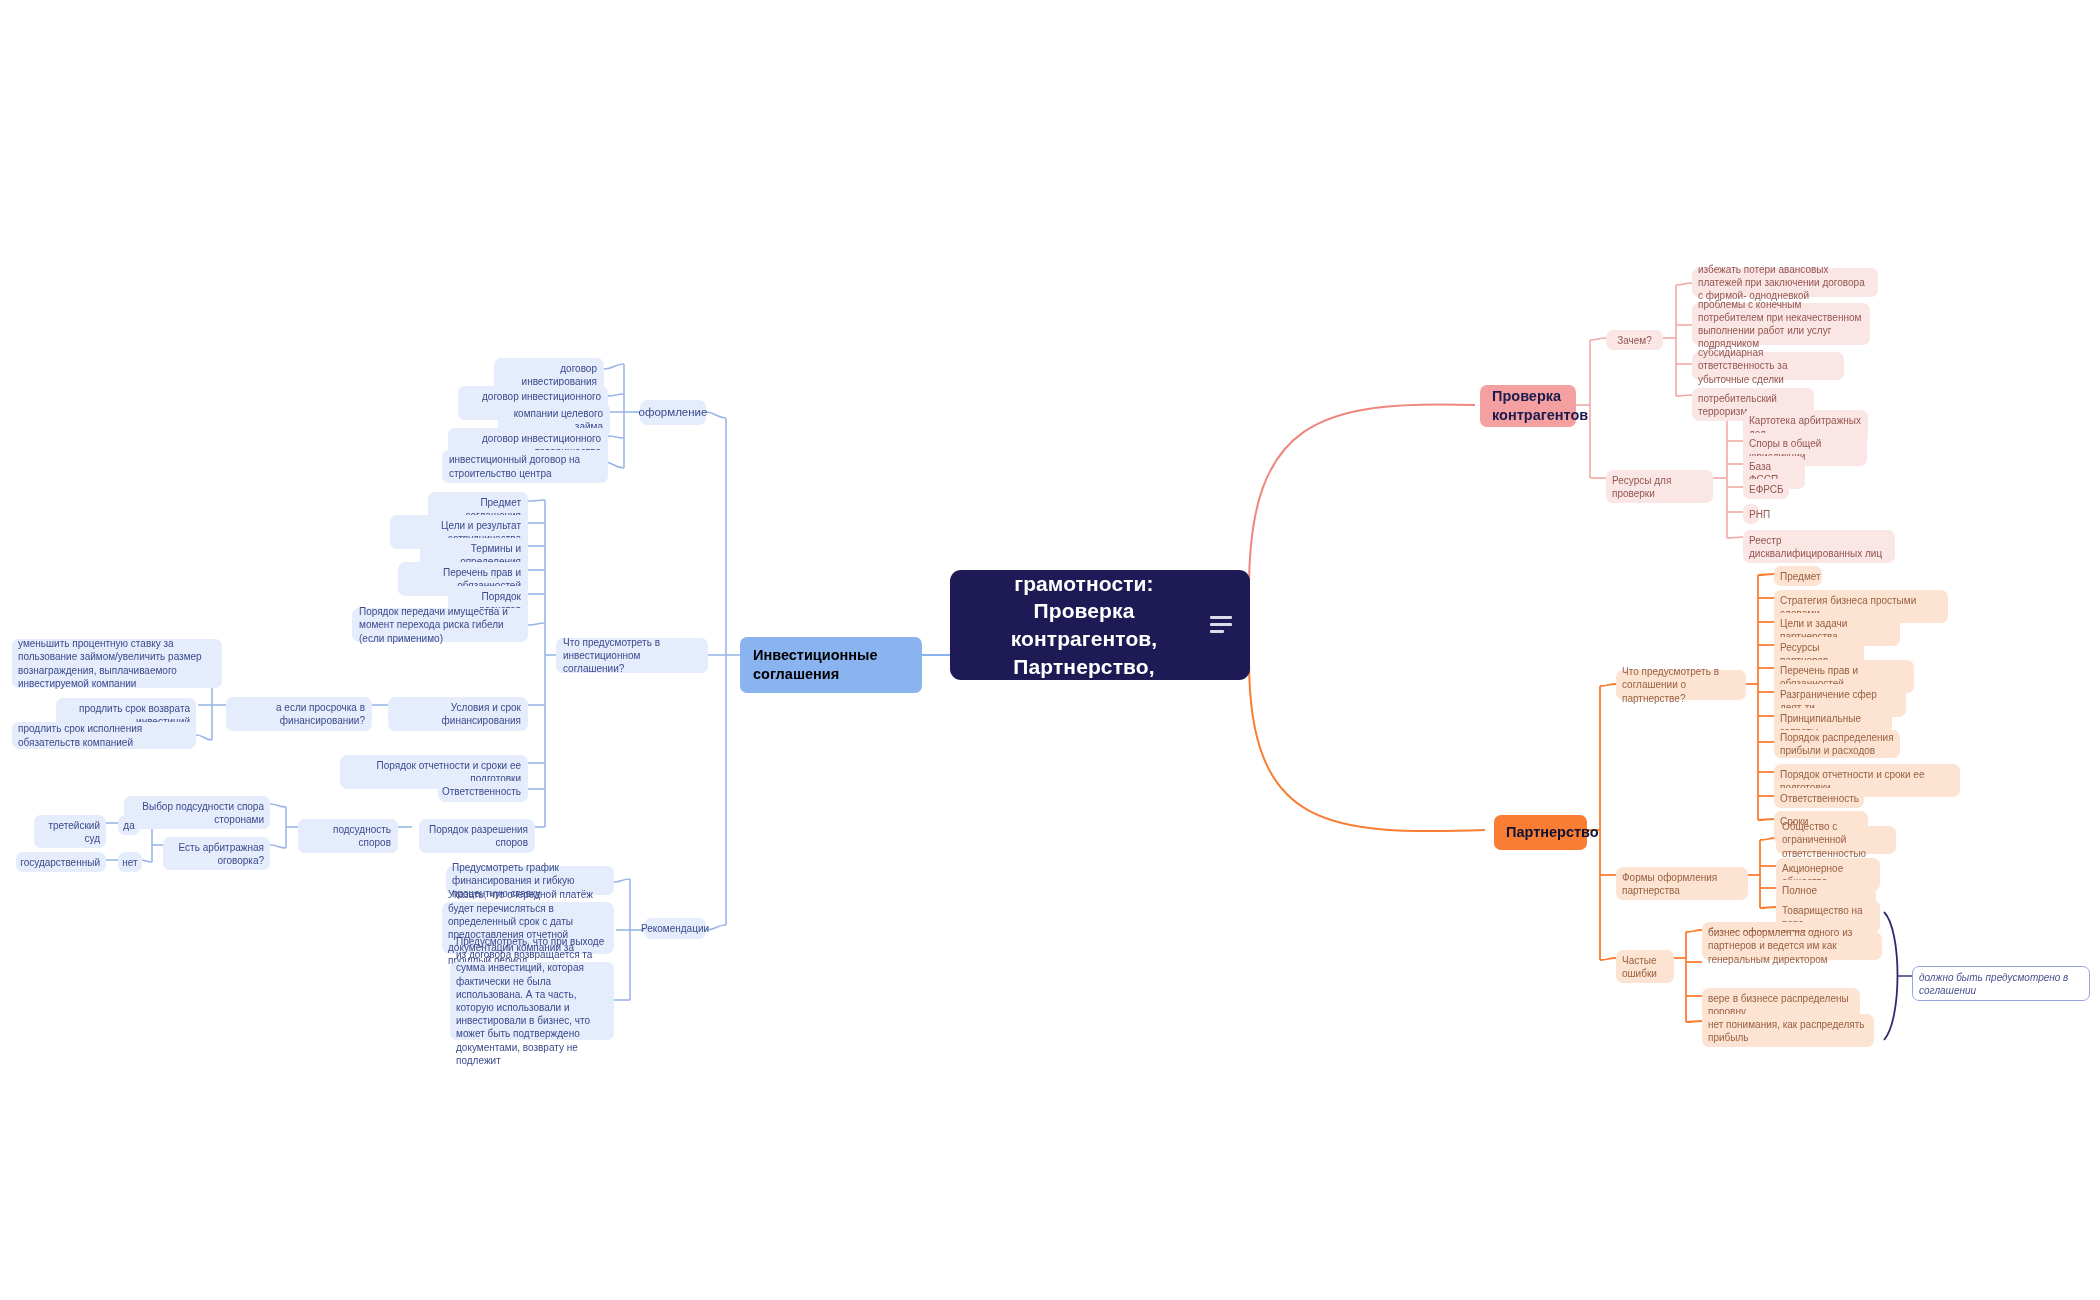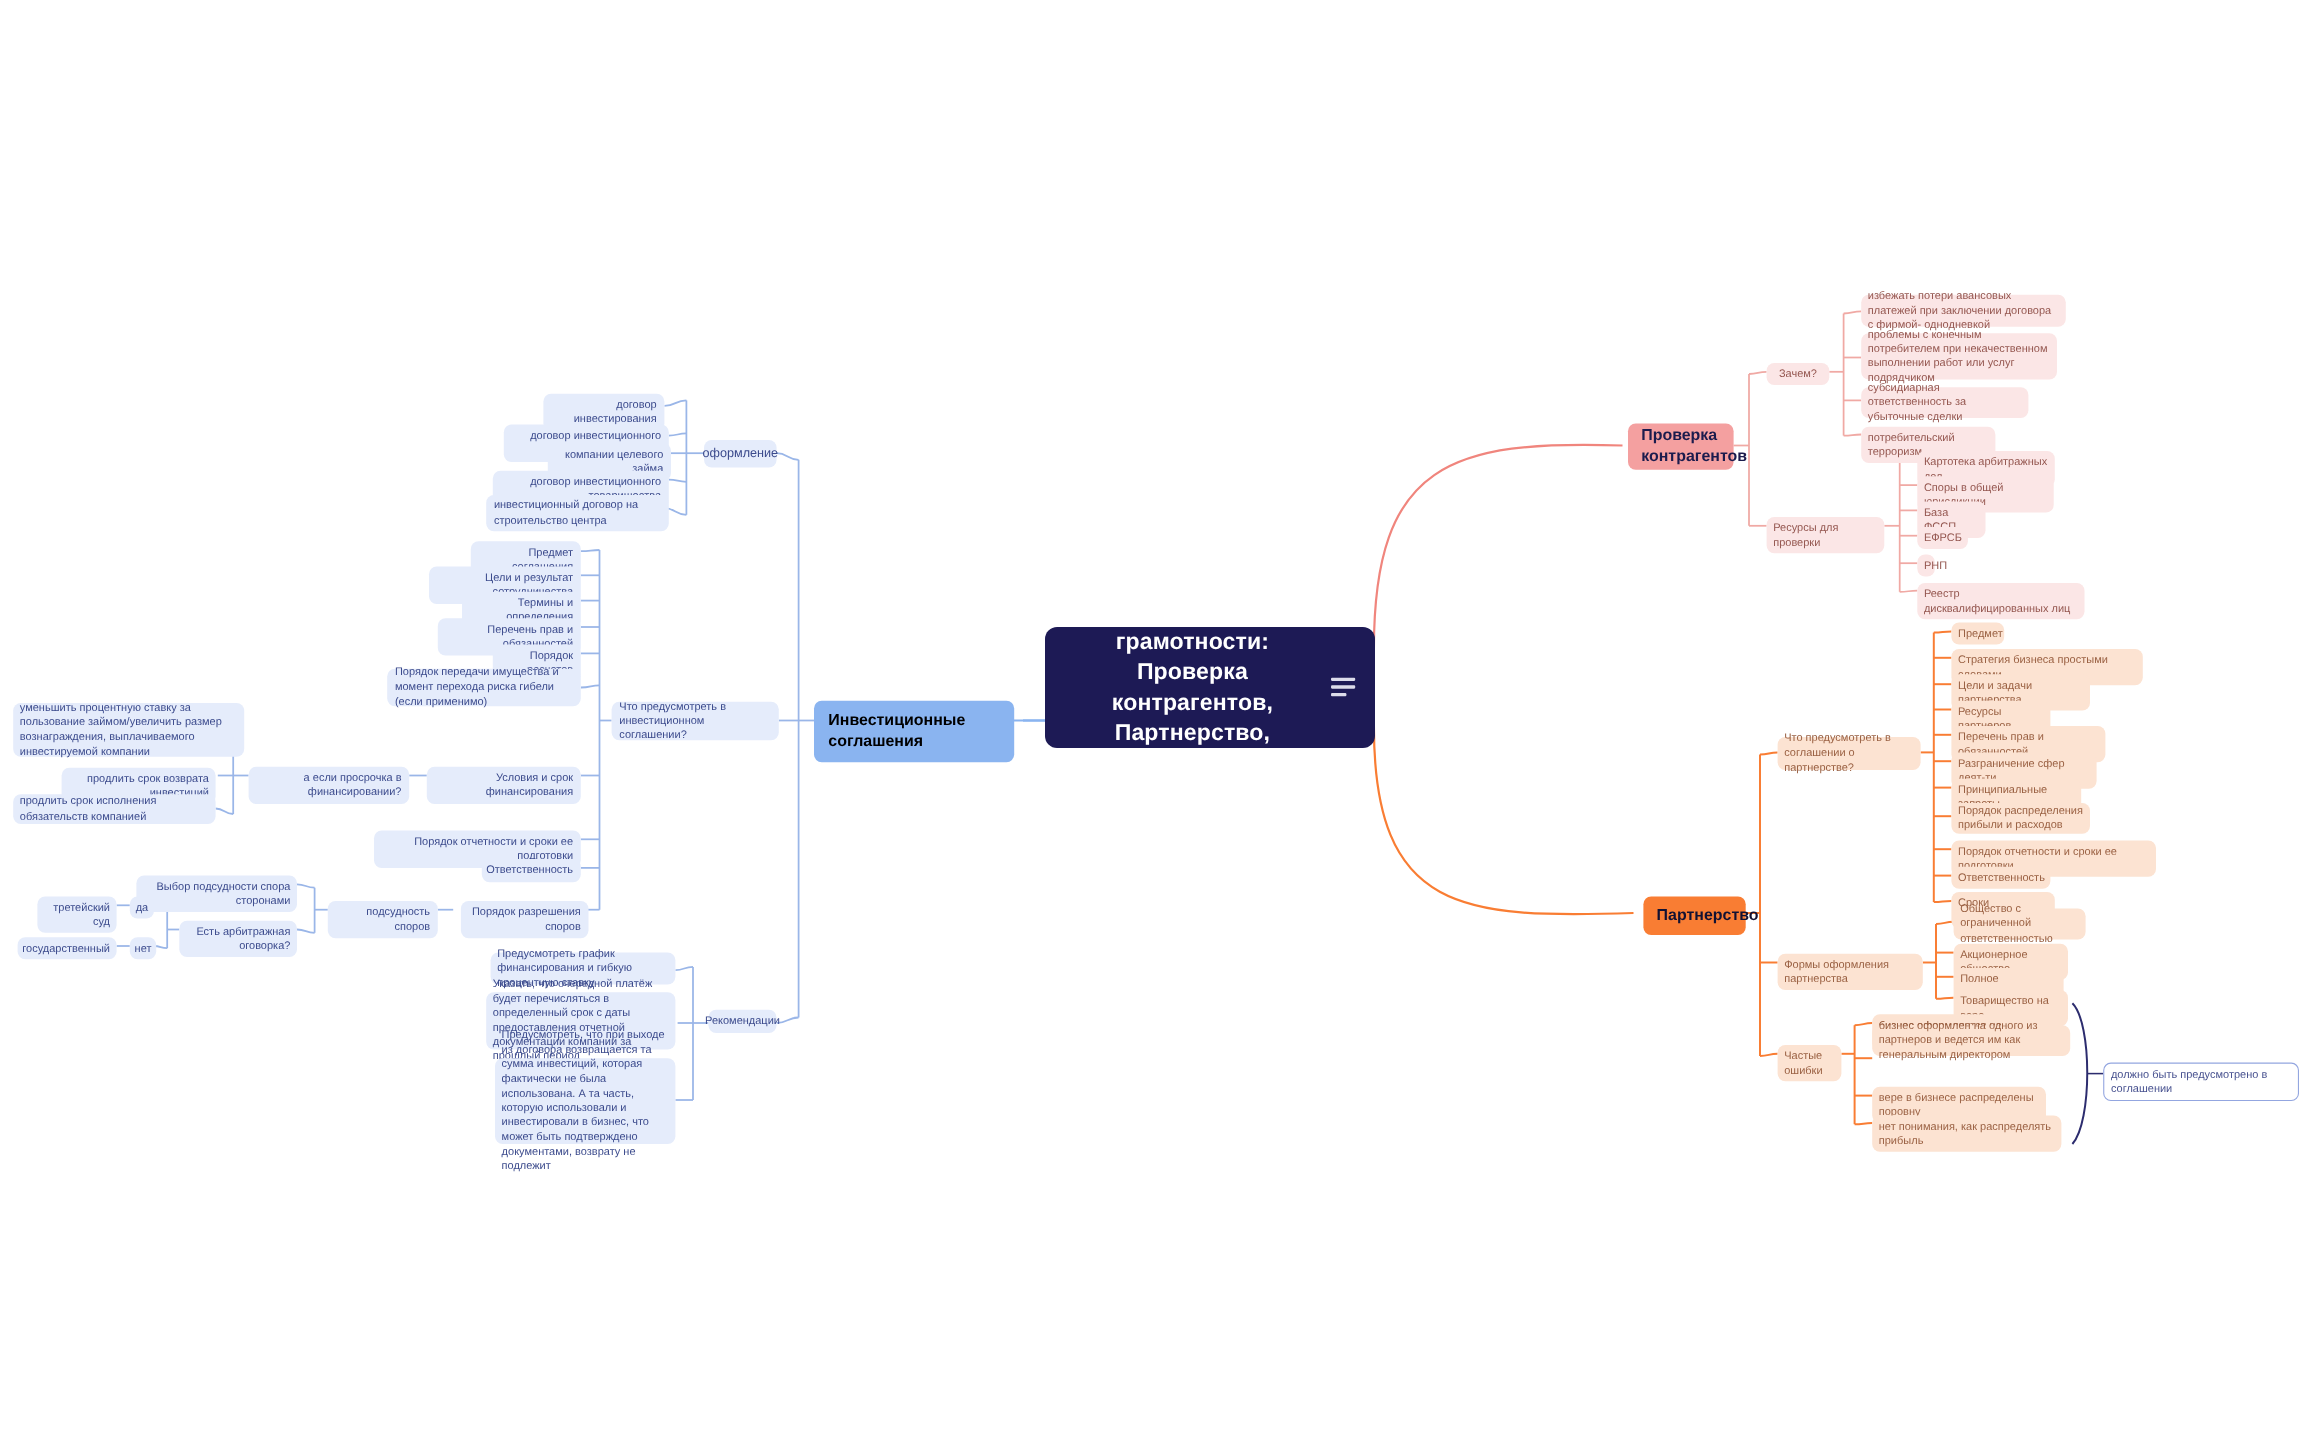--- a/index.html
+++ b/index.html
@@ -380,17 +380,17 @@
   <span>Частые ошибки</span></div>
 <div class="node peach t4 ta-l" style="left:1702px; top:922px; width:172px;">
   <span>бизнес оформляется на доверенных лиц</span></div>
 <div class="node peach t4 ta-l" style="left:1702px; top:932px; width:180px; height:28px;align-items:center;">
   <span>бизнес оформлен на одного из партнеров и ведется им как генеральным директором</span></div>
 <div class="node peach t4 ta-l" style="left:1702px; top:988px; width:158px;">
   <span>вере в бизнесе распределены поровну</span></div>
 <div class="node peach t4 ta-l" style="left:1702px; top:1014px; width:172px;">
   <span>нет понимания, как распределять прибыль</span></div>
 
-<div class="node blue-outline t4 ta-l" style="left:1912px; top:966px; width:178px;">
+<div class="node blue-outline t4 ta-l" style="left:1912px; top:966px; width:178px;font-style:italic;">
   <span>должно быть предусмотрено в соглашении</span>
 </div>
 
 </div>
 
 </body></html>

